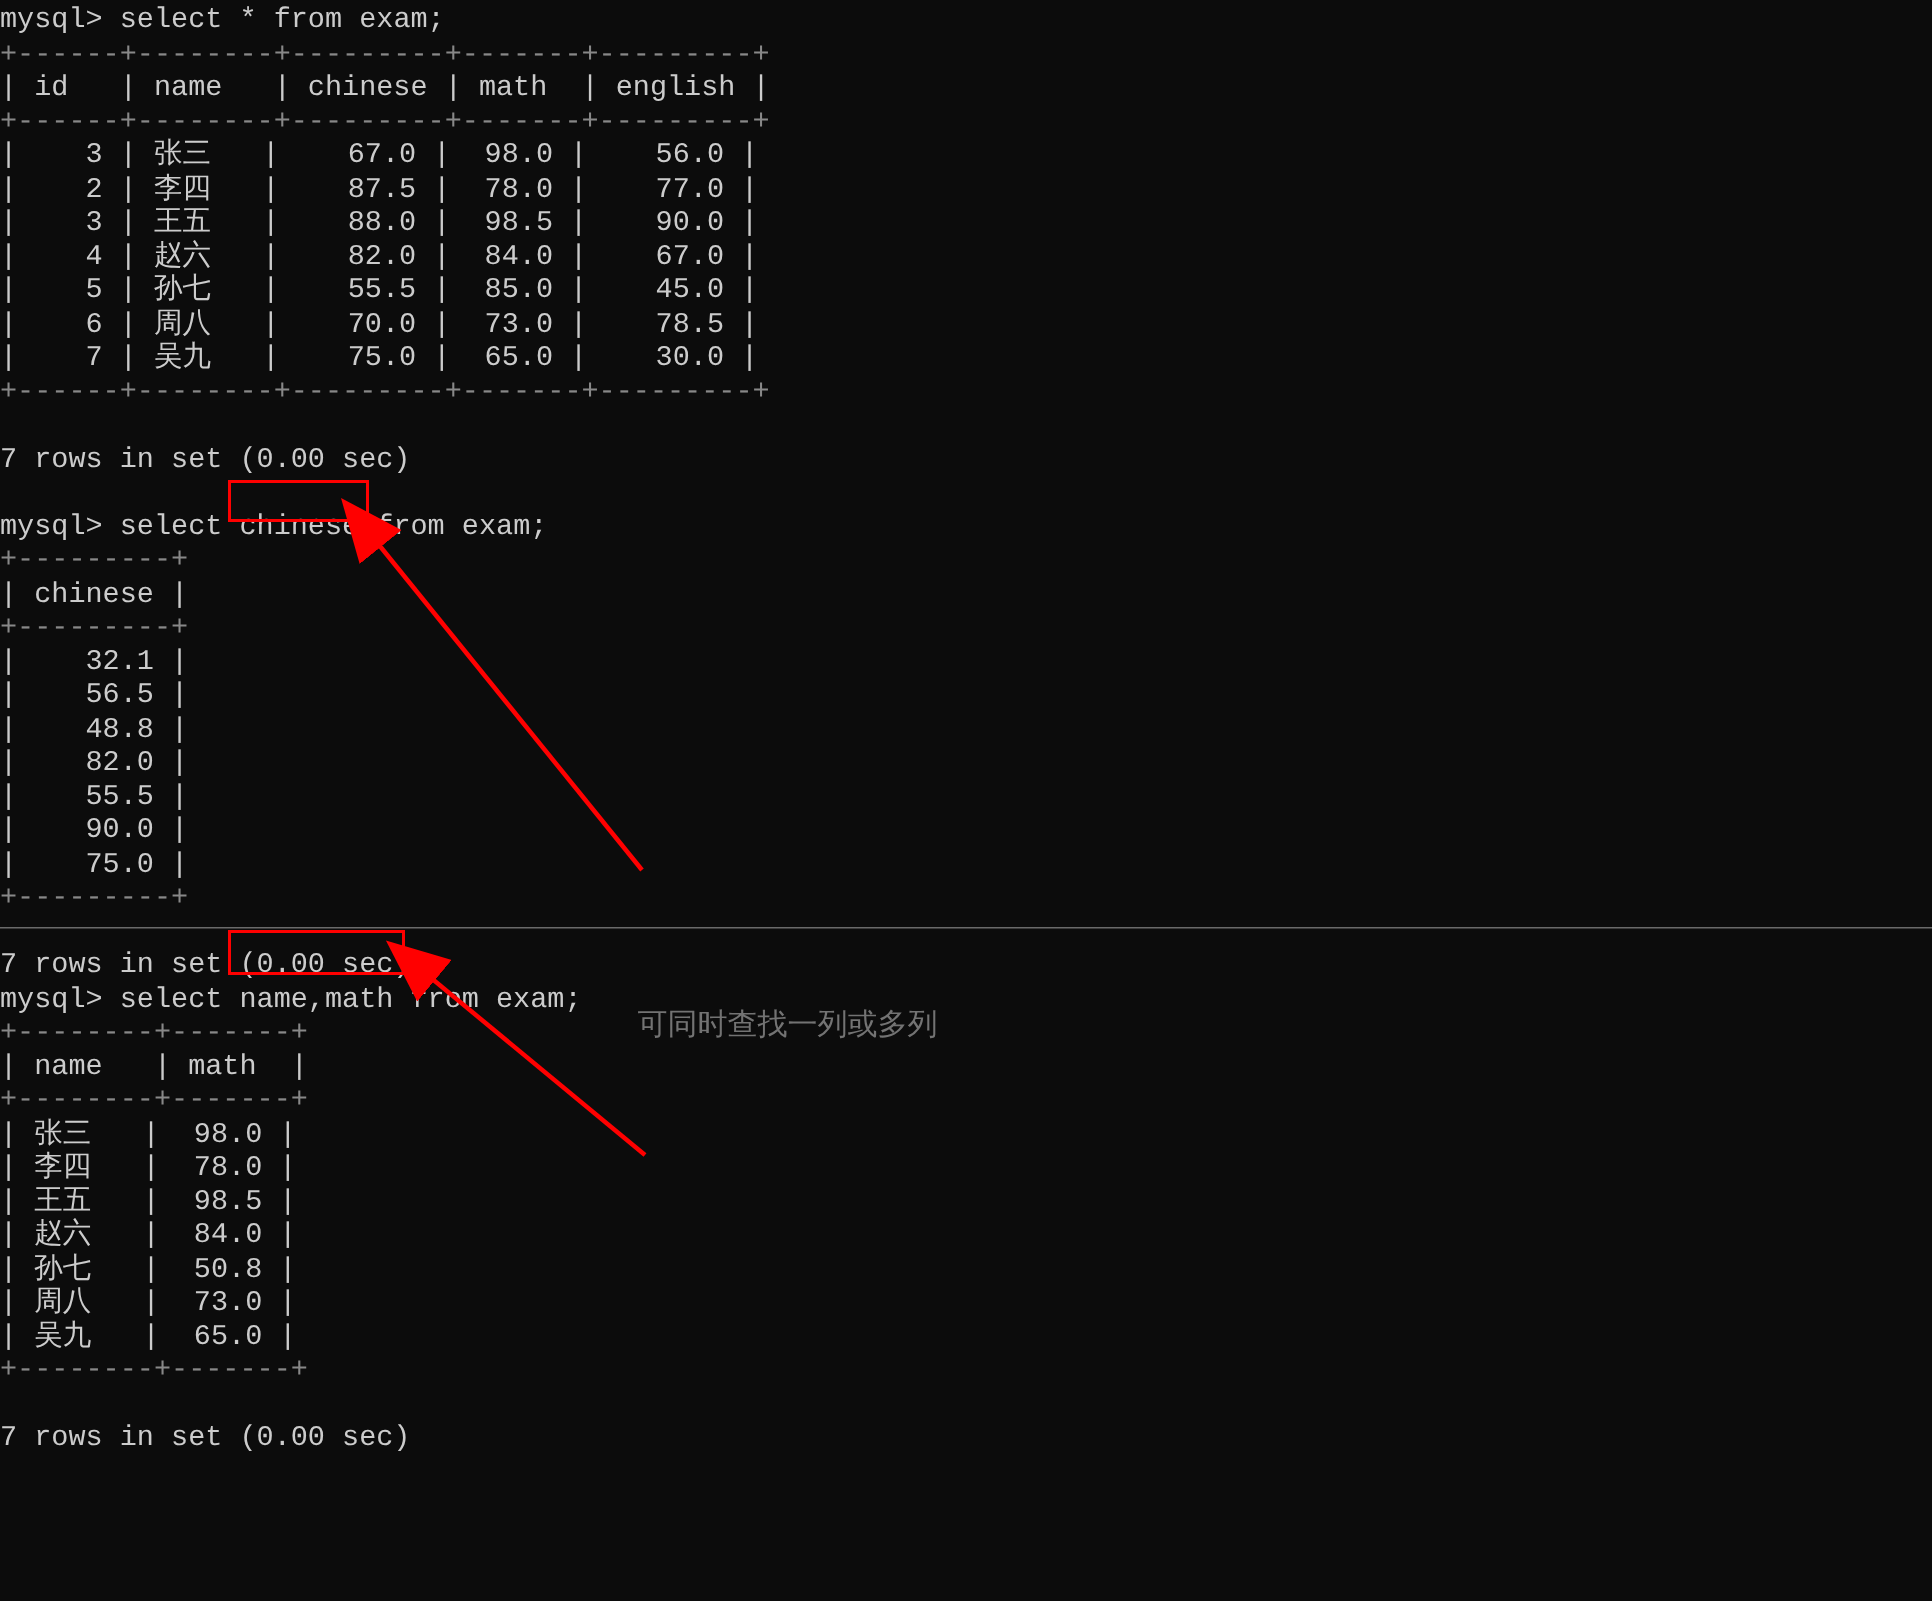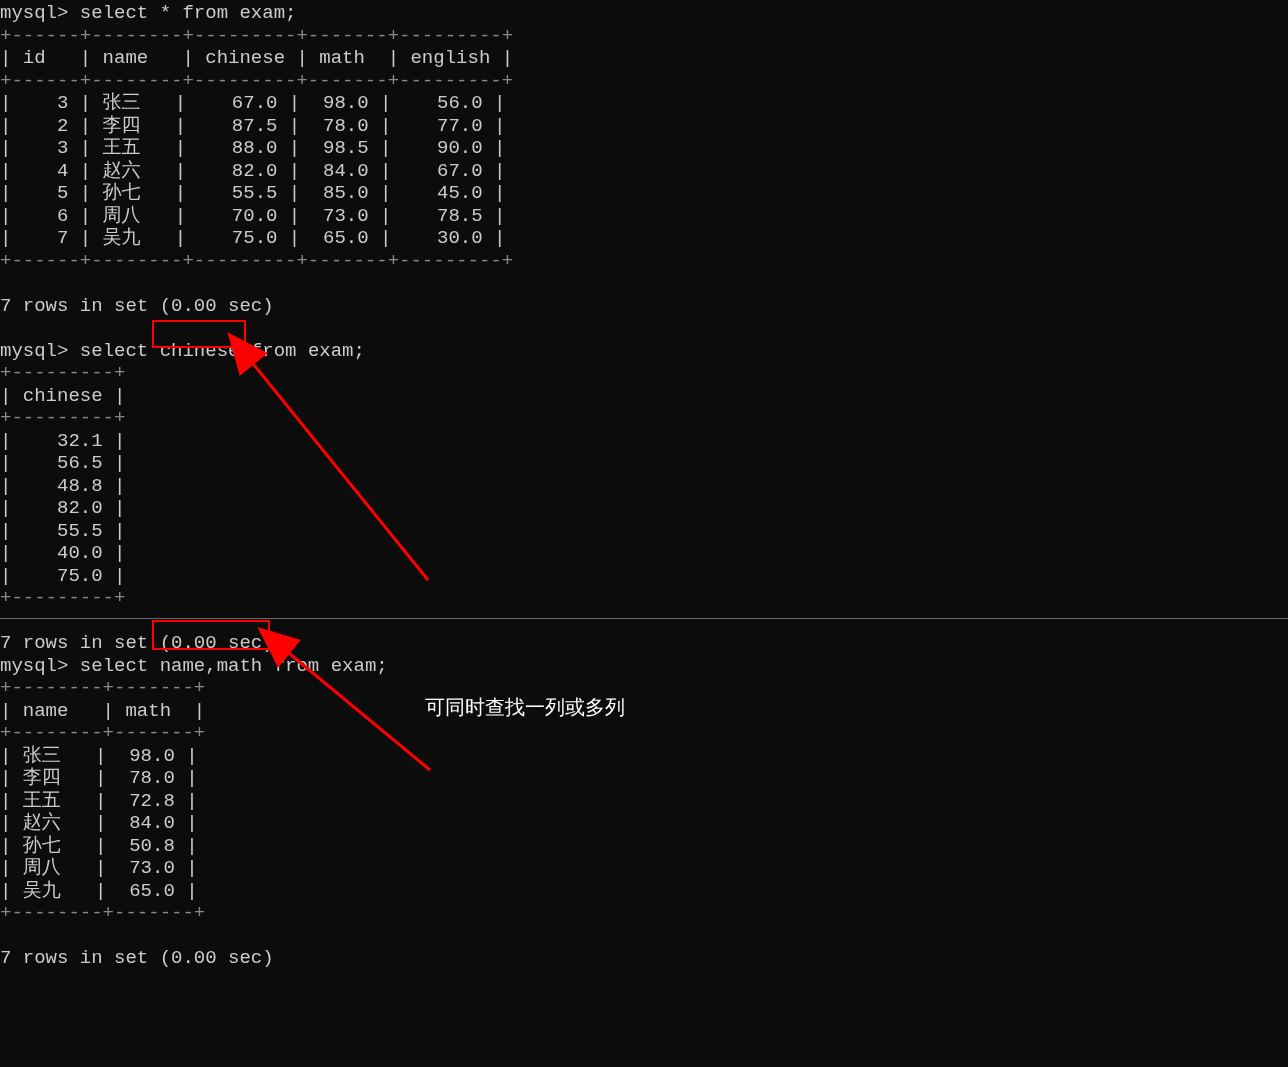--- a/index.html
+++ b/index.html
@@ -18,25 +18,24 @@
     padding: 2px 0 0 0;
   }
   .dim { color: #888888; }
   .redbox {
     position: absolute;
     border: 2px solid #ff0000;
     pointer-events: none;
   }
   .redtext {
     position: absolute;
-    color: #ffffff;
+    color: #737373;
     font-family: "Microsoft YaHei", sans-serif;
     font-size: 20px;
     pointer-events: none;
-    margin-top: 24px;
   }
   svg.arrow {
     position: absolute;
     pointer-events: none;
     overflow: visible;
   }
   .hr {
     position: absolute;
     height: 1px;
     background: #6a6a6a;
@@ -64,32 +63,32 @@
 
 <span>mysql&gt;</span><span> select </span><span>chinese</span><span> from exam;</span>
 <span class="dim">+---------+</span>
 <span>| chinese |</span>
 <span class="dim">+---------+</span>
 <span>|    32.1 |</span>
 <span>|    56.5 |</span>
 <span>|    48.8 |</span>
 <span>|    82.0 |</span>
 <span>|    55.5 |</span>
-<span>|    40.0 |</span>
+<span>|    90.0 |</span>
 <span>|    75.0 |</span>
 <span class="dim">+---------+</span>
 
 <span>7 rows in set (0.00 sec)</span>
 <span>mysql&gt;</span><span> select </span><span>name,math</span><span> from exam;</span>
 <span class="dim">+--------+-------+</span>
 <span>| name   | math  |</span>
 <span class="dim">+--------+-------+</span>
 <span>| 张三   |  98.0 |</span>
 <span>| 李四   |  78.0 |</span>
-<span>| 王五   |  72.8 |</span>
+<span>| 王五   |  98.5 |</span>
 <span>| 赵六   |  84.0 |</span>
 <span>| 孙七   |  50.8 |</span>
 <span>| 周八   |  73.0 |</span>
 <span>| 吴九   |  65.0 |</span>
 <span class="dim">+--------+-------+</span>
 
 <span>7 rows in set (0.00 sec)</span>
 </div>
 
 <div class="redbox" style="left:152px; top:320px; width:90px; height:24px;"></div>

